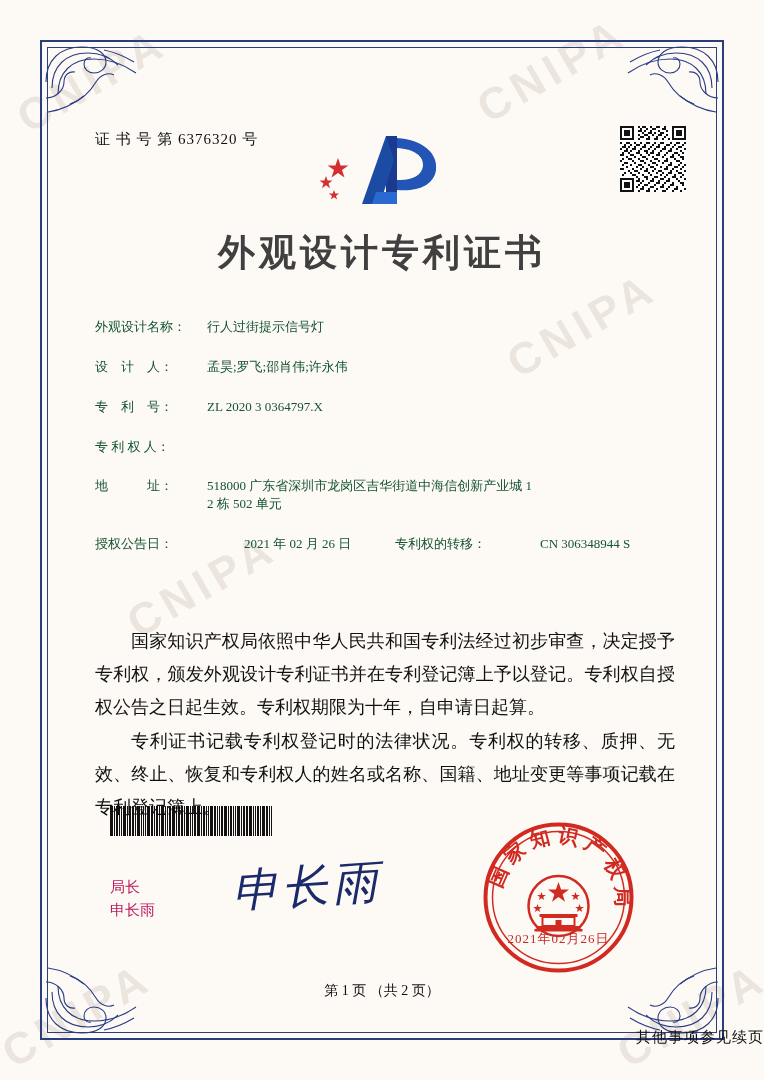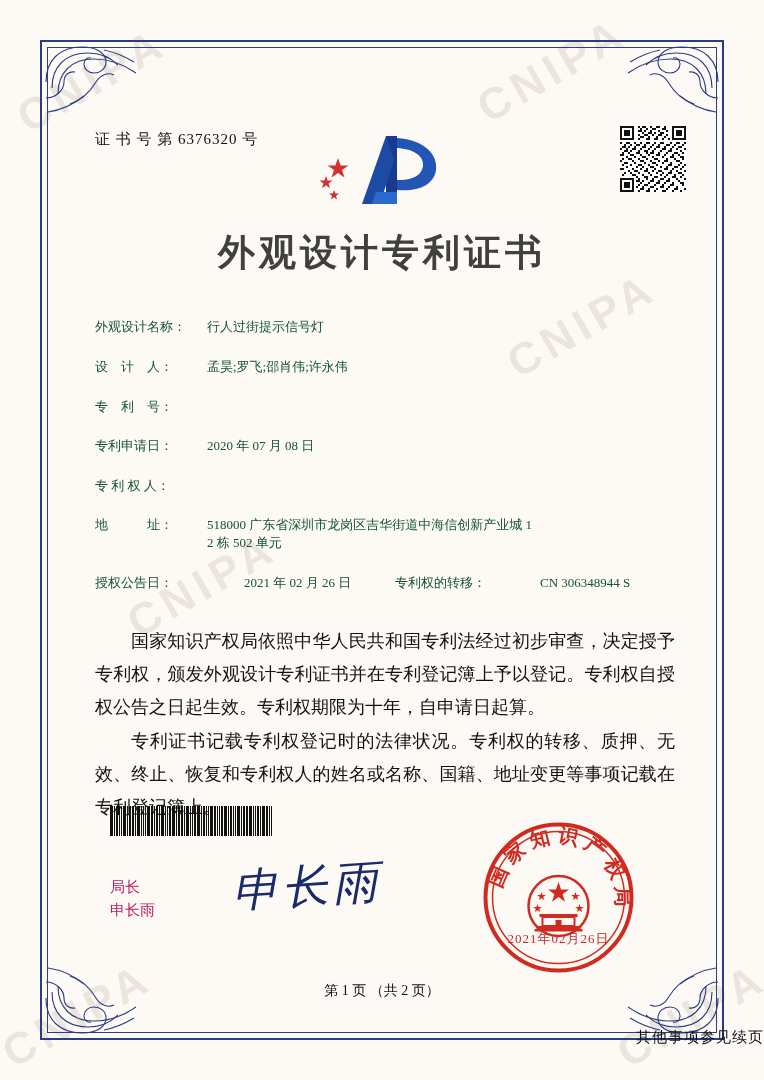--- a/index.html
+++ b/index.html
@@ -564,24 +564,21 @@
     <div class="row">
       <div class="lbl">外观设计名称：</div>
       <div class="val">行人过街提示信号灯</div>
     </div>
     <div class="row">
       <div class="lbl">设　计　人：</div>
       <div class="val">孟昊;罗飞;邵肖伟;许永伟</div>
     </div>
     <div class="row">
       <div class="lbl">专　利　号：</div>
-    </div>
-    <div class="row">
-      <div class="lbl">专利申请日：</div>
-      <div class="val">2020 年 07 月 08 日</div>
+      <div class="val">ZL 2020 3 0364797.X</div>
     </div>
     <div class="row">
       <div class="lbl">专 利 权 人：</div>
     </div>
     <div class="row">
       <div class="lbl">地　　　址：</div>
       <div class="val" style="white-space:pre-line">518000 广东省深圳市龙岗区吉华街道中海信创新产业城 1
 2 栋 502 单元</div>
     </div>
     <div class="row row-split">

